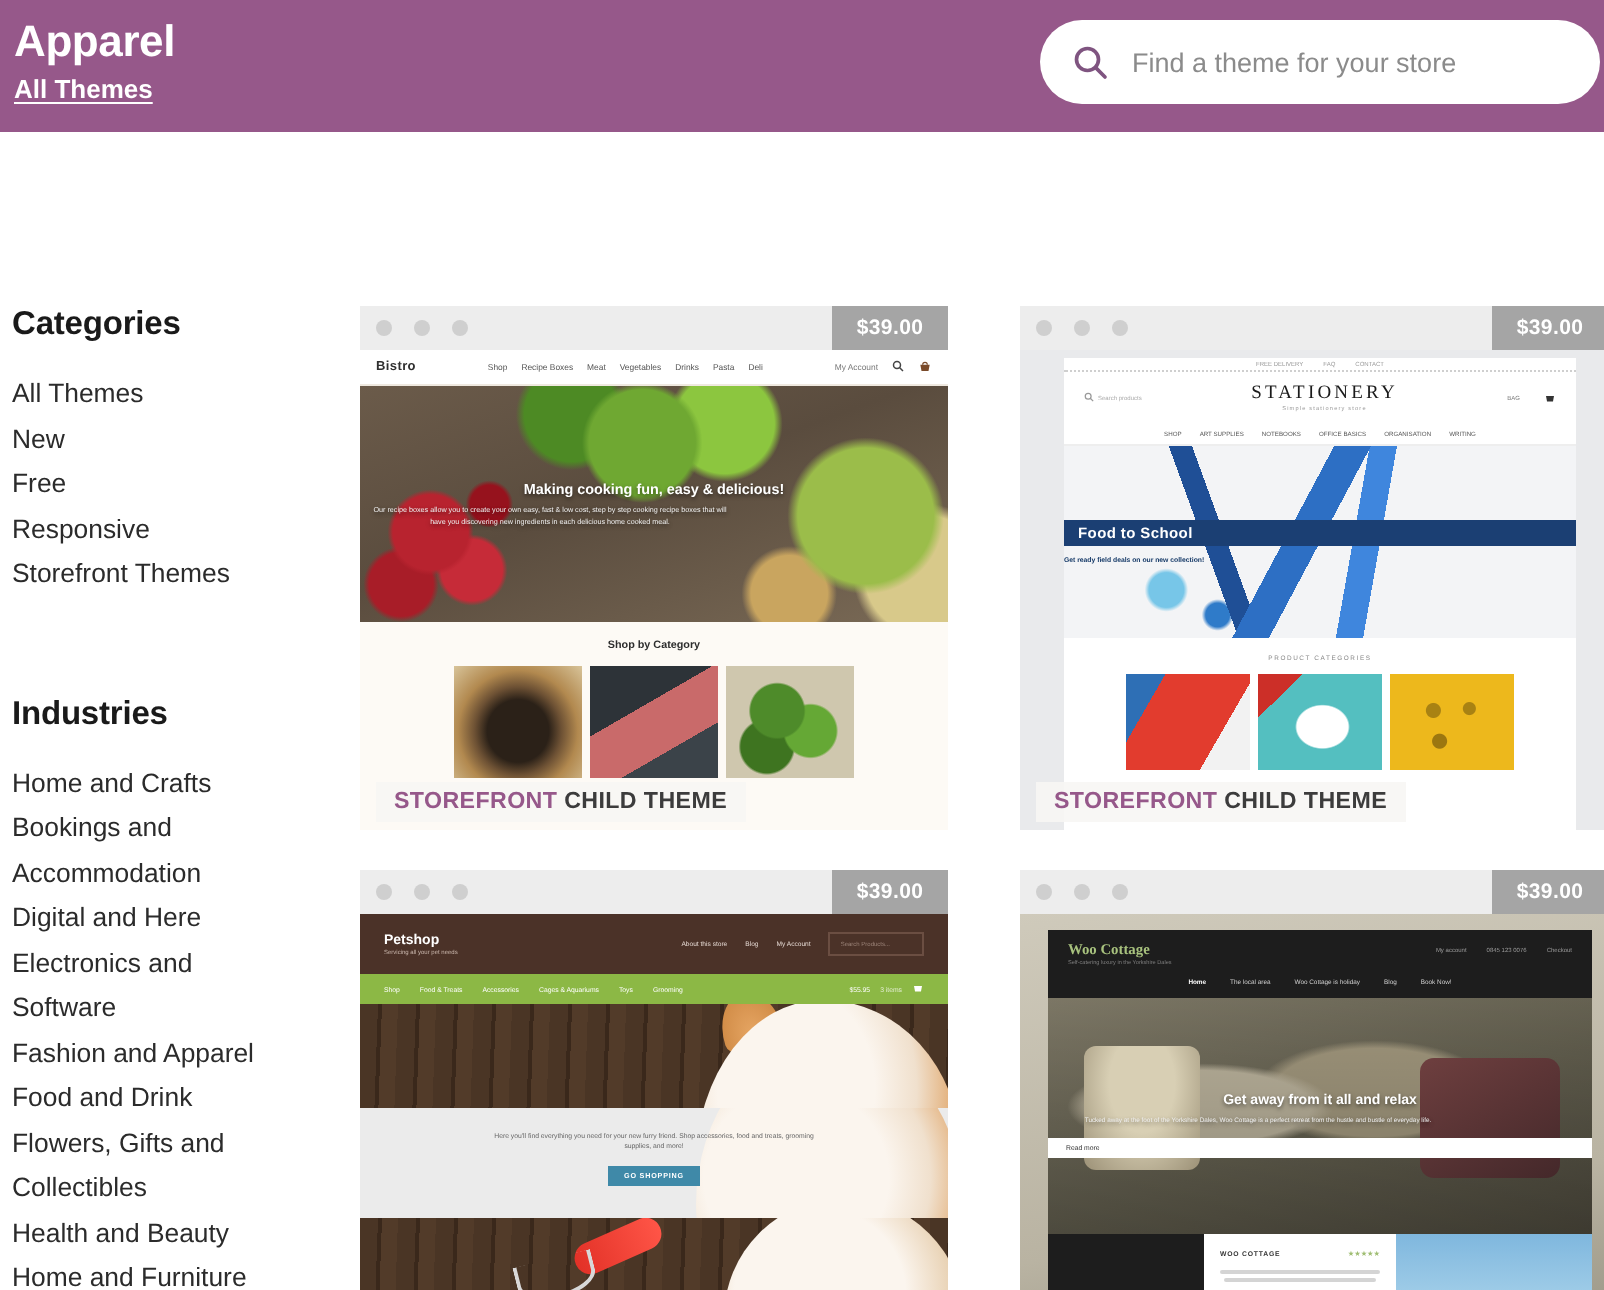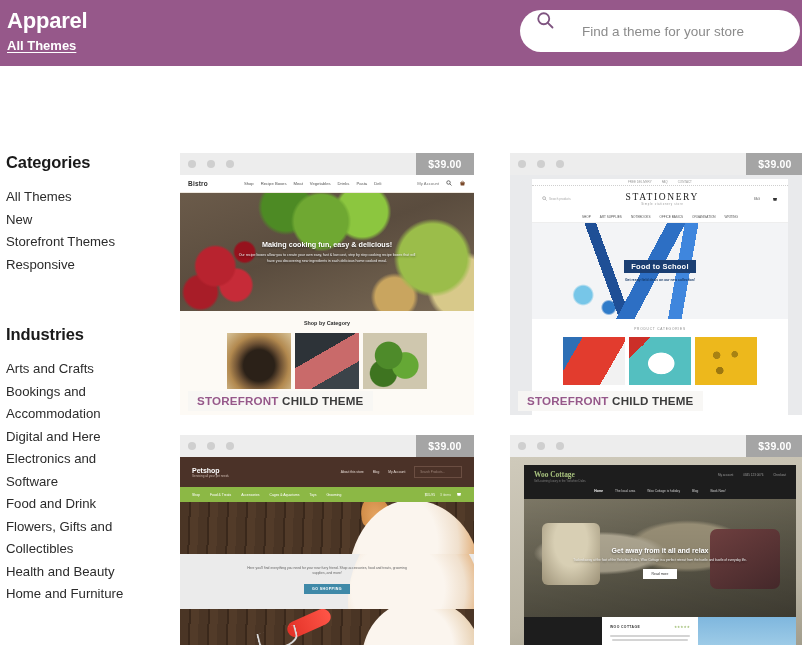--- a/index.html
+++ b/index.html
@@ -34,22 +34,22 @@
     text-underline-offset: 2px;
     cursor: pointer;
   }
   .search-wrap {
     position: absolute;
     right: 2px; top: 10px;
     width: 280px; height: 42px;
     background: #ffffff;
     border-radius: 22px;
     display: flex;
+    align-items: center;
     padding-left: 15px;
-    gap: 16px;
   }
   .search-icon { width: 20px; height: 20px; flex: none; color: #7f5480; }
   .search-input {
     border: 0; outline: none;
     flex: 1;
     height: 100%;
     margin-left: 11px;
     font-family: "Liberation Sans", sans-serif;
     font-size: 13.5px;
     color: #4a4a4a;
@@ -159,21 +159,21 @@
     display: flex; align-items: center;
     padding: 0 8px;
     font-size: 5px;
   }
   .mini-logo { font-weight: bold; font-size: 6.5px; letter-spacing: .2px; }
   .mini-nav { display: flex; gap: 7px; font-size: 4.2px; }
   .mini-hero {
     position: relative;
     overflow: hidden;
     display: flex; flex-direction: column;
-    align-items: center; justify-content: center;
+    justify-content: center;
   }
   .hero-title {
     color: #fff; font-weight: bold;
     text-shadow: 0 1px 2px rgba(0,0,0,.55);
     text-align: center;
   }
   .hero-sub {
     color: #f0f0f0; text-align: center;
     text-shadow: 0 1px 2px rgba(0,0,0,.5);
     max-width: 190px;
@@ -269,30 +269,32 @@
   </div>
 </header>
 
 <div class="page-body">
 
   <aside class="sidebar">
     <div class="sidebar-heading">Categories</div>
     <ul class="sidebar-list">
       <li>All Themes</li>
       <li>New</li>
+      <li>Free</li>
+      <li>Responsive</li>
       <li>Storefront Themes</li>
-      <li>Responsive</li>
     </ul>
 
     <div class="sidebar-heading second">Industries</div>
     <ul class="sidebar-list">
-      <li>Arts and Crafts</li>
+      <li>Home and Crafts</li>
       <li>Bookings and Accommodation</li>
       <li>Digital and Here</li>
       <li>Electronics and Software</li>
+      <li>Fashion and Apparel</li>
       <li>Food and Drink</li>
       <li>Flowers, Gifts and Collectibles</li>
       <li>Health and Beauty</li>
       <li>Home and Furniture</li>
     </ul>
   </aside>
 
   <main class="grid">
 
     <article class="theme-card">

